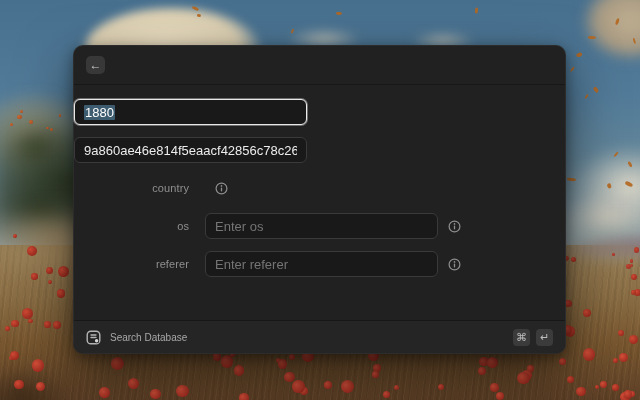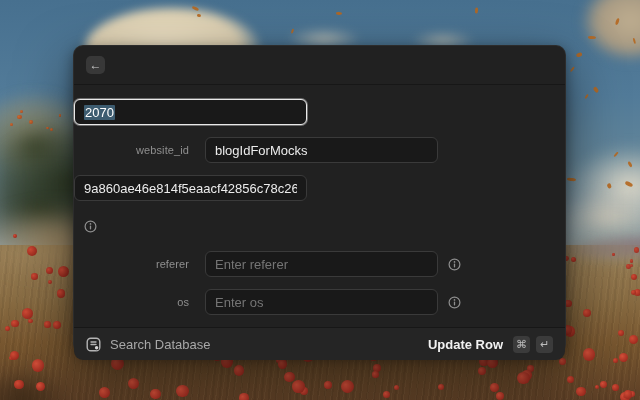--- a/index.html
+++ b/index.html
@@ -37,21 +37,21 @@
     background:#191919;border:1px solid #3a3a3a;padding:0 9px;color:#ececec;
     font-size:13px;font-family:inherit;outline:none;}
   .field::placeholder{color:#757575;}
   .fake-field{display:flex;align-items:center;border-color:#e9e9e9;
     box-shadow:0 0 0 1px rgba(233,233,233,.38);}
   .sel{background:#3d5c70;color:#fff;padding:0 1px;border-radius:1px;}
   .info{margin-left:10px;display:flex;align-items:center;}
   .modal-footer{flex:0 0 33px;height:33px;border-top:1px solid #171717;background:#252525;
     border-radius:0 0 9px 9px;display:flex;align-items:center;padding:0 12px;box-sizing:border-box;}
   .footer-left{display:flex;align-items:center;gap:9px;}
-  .footer-search{font-size:13px;color:#a8a8a8;text-align:center;}
+  .footer-search{font-size:10px;color:#a8a8a8;text-align:center;}
   .footer-right{margin-left:auto;display:flex;align-items:center;gap:6px;cursor:pointer;}
   .footer-action{font-size:13px;font-weight:600;color:#f2f2f2;margin-right:4px;}
   .kbd{width:17px;height:17px;background:#3b3b3b;border-radius:4px;color:#bdbdbd;
     font-size:11px;display:flex;align-items:center;justify-content:center;}
 </style>
 </head>
 <body>
 
 <div class="bg">
   <div class="sky"></div>
@@ -184,58 +184,55 @@
   </div>
 
 <div class="modal">
   <div class="modal-header">
     <button class="back-btn">←</button>
   </div>
 
   <div class="modal-body" id="form-body">
   <div class="row">
   <div class="fake-field">
-          <span class="sel">2070</span>
+          <span class="sel">1880</span>
         </div>
       </div>
 
-  <div class="row">
-    <span class="row-label">website_id</span>
-  <input class="field" type="text" value="blogIdForMocks" style="">
-      </div>
 
   <div class="row">
   <input class="field" type="text" value="9a860ae46e814f5eaacf42856c78c26a" style="">
       </div>
 
   <div class="row">
+    <span class="row-label">country</span>
         <span class="info">
           <svg width="13" height="13" viewBox="0 0 13 13">
             <circle cx="6.5" cy="6.5" r="5.4" fill="none" stroke="#8f8f8f" stroke-width="1.2"></circle>
             <circle cx="6.5" cy="3.9" r="0.85" fill="#8f8f8f"></circle>
             <rect x="5.85" y="5.4" width="1.3" height="4" rx="0.6" fill="#8f8f8f"></rect>
           </svg>
         </span>
       </div>
 
   <div class="row">
-    <span class="row-label">referer</span>
-  <input class="field" type="text" placeholder="Enter referer" style="">
+    <span class="row-label">os</span>
+  <input class="field" type="text" placeholder="Enter os" style="">
         <span class="info">
           <svg width="13" height="13" viewBox="0 0 13 13">
             <circle cx="6.5" cy="6.5" r="5.4" fill="none" stroke="#8f8f8f" stroke-width="1.2"></circle>
             <circle cx="6.5" cy="3.9" r="0.85" fill="#8f8f8f"></circle>
             <rect x="5.85" y="5.4" width="1.3" height="4" rx="0.6" fill="#8f8f8f"></rect>
           </svg>
         </span>
       </div>
 
   <div class="row">
-    <span class="row-label">os</span>
-  <input class="field" type="text" placeholder="Enter os" style="">
+    <span class="row-label">referer</span>
+  <input class="field" type="text" placeholder="Enter referer" style="">
         <span class="info">
           <svg width="13" height="13" viewBox="0 0 13 13">
             <circle cx="6.5" cy="6.5" r="5.4" fill="none" stroke="#8f8f8f" stroke-width="1.2"></circle>
             <circle cx="6.5" cy="3.9" r="0.85" fill="#8f8f8f"></circle>
             <rect x="5.85" y="5.4" width="1.3" height="4" rx="0.6" fill="#8f8f8f"></rect>
           </svg>
         </span>
       </div>
 </div>
 
@@ -245,18 +242,17 @@
         <svg width="15" height="15" viewBox="0 0 15 15">
           <rect x="1.2" y="1.2" width="12.6" height="12.6" rx="3.6" fill="none" stroke="#b5b5b5" stroke-width="1.4"></rect>
           <path d="M5 7.5h5 M5 5h5" stroke="#b5b5b5" stroke-width="1.3" stroke-linecap="round"></path>
           <circle cx="10.6" cy="10.8" r="2.5" fill="#252525"></circle>
           <circle cx="10.6" cy="10.8" r="1.7" fill="#d8d8d8"></circle>
         </svg>
       </span>
       <span class="footer-search">Search Database</span>
     </div>
     <div class="footer-right">
-      <span class="footer-action">Update Row</span>
       <span class="kbd">⌘</span>
       <span class="kbd">↵</span>
     </div>
   </div>
 </div>
 
 </body></html>

